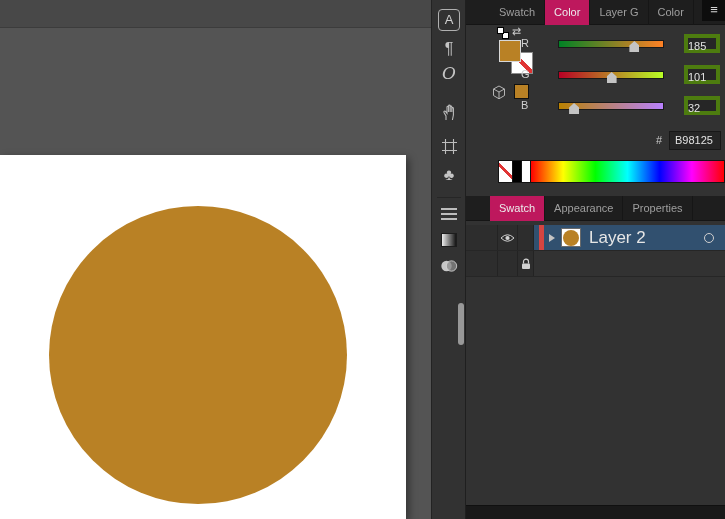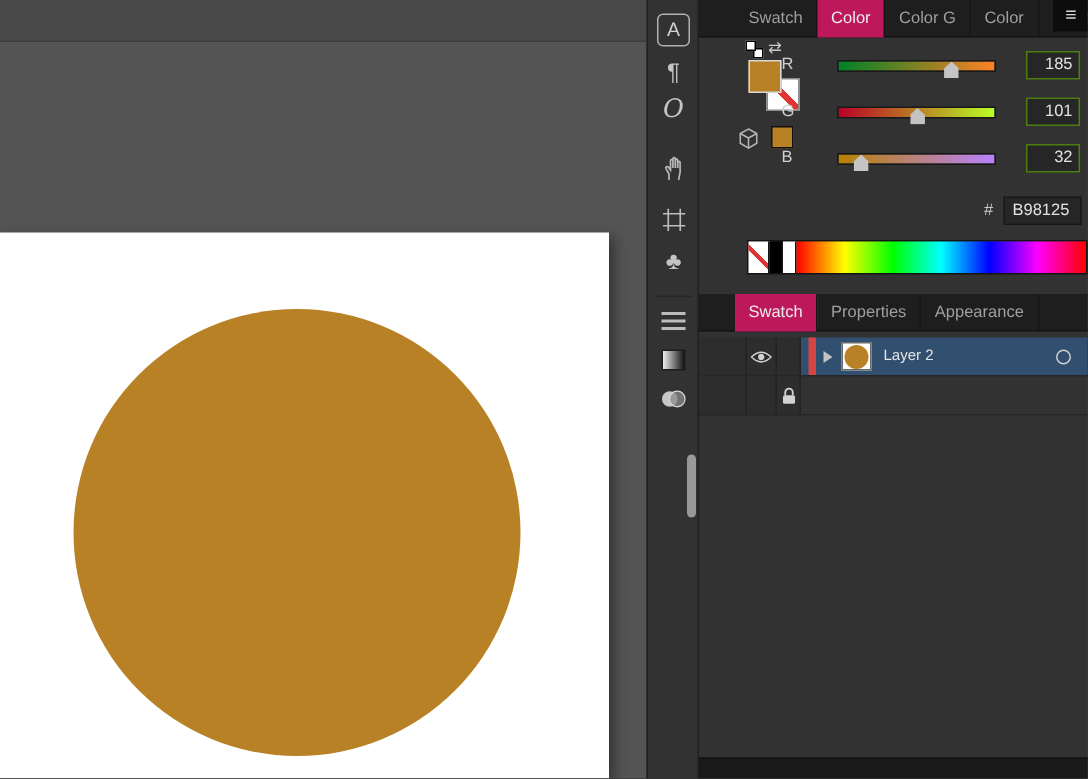--- a/index.html
+++ b/index.html
@@ -43,22 +43,22 @@
   #mini-proxy .fr { position:absolute; left:0; top:0; width:7px; height:7px; border:1px solid #000; background:#fff; }
   #swap-icn { left:46px; top:25px; font-size:11px; color:#c9c9c9; }
   #cube-icn { left:26px; top:85px; }
   #web-swatch { left:48px; top:84px; width:15px; height:15px; border:1px solid #101010; }
 
   .srow { position:absolute; left:55px; width:200px; height:22px; }
   .srow .ch { position:absolute; left:0; top:3px; font-size:11px; color:#cfcfcf; }
   .trackwrap { position:absolute; left:37px; top:6px; width:106px; height:8px; border:1px solid #191919; }
   .handle { position:absolute; top:0; width:10px; height:11px; background:#c4c4c4; transform:translateX(-50%);
     clip-path:polygon(50% 0, 100% 42%, 100% 100%, 0 100%, 0 42%); }
-  .vbox { position:absolute; left:163px; top:0; width:36px; height:19px; background:#262626; border:1px solid #4d7c0f;
-    color:#e2e2e2; font-size:11px; line-height:17px; text-align:right; padding-right:4px; }
+  .vbox { position:absolute; left:163px; top:0; width:36px; height:19px; background:#262626; border:4px solid #4d7c0f;
+    color:#e2e2e2; font-size:11px; line-height:17px; padding-right:4px; }
 
   #hexrow { left:190px; top:131px; width:70px; height:20px; }
   #hexrow .pfx { position:absolute; left:0; top:3px; font-size:11px; color:#c9c9c9; }
   #hex-field { position:absolute; left:13px; top:0; width:52px; height:19px; background:#262626; border:1px solid #181818;
     color:#e2e2e2; font-size:11px; line-height:17px; padding-left:5px; }
 
   #spectrum { left:32px; top:160px; width:228px; height:23px; display:flex; border:1px solid #141414; }
   #spectrum .sw { height:100%; border-right:1px solid #141414; }
   .sw-none { width:14px; background:#fff;
     background-image:linear-gradient(45deg, transparent 45%, #e03434 45%, #e03434 57%, transparent 57%); }
@@ -72,21 +72,21 @@
   .cell { background:#2d2d2d; border-right:1px solid #232323; display:flex; align-items:center; justify-content:center; color:#d2d2d2; }
   .c-sp { width:32px; } .c-eye { width:20px; } .c-lock { width:16px; }
   .lcontent { flex:1; display:flex; align-items:center; background:#3e3e3e; }
   .lrow.selected .lcontent { background:#31506f; }
   .accent { width:5px; height:100%; margin-left:5px; }
   .chev { width:0; height:0; border-left:6px solid #c4c4c4; border-top:4px solid transparent; border-bottom:4px solid transparent; margin-left:5px; }
   .lthumb { width:20px; height:19px; margin-left:6px; background:#fff; border:1px solid #6a6a6a;
     display:flex; align-items:center; justify-content:center; }
   .lthumb .blob { width:16px; height:16px; border-radius:50%; }
   .lthumb .ring { width:9px; height:9px; border:2px solid #9acd32; border-radius:50%; }
-  .lname { margin-left:8px; font-size:10px; color:#e6e6e6; }
+  .lname { margin-left:8px; font-size:17px; color:#e6e6e6; }
   .ltarget { margin-left:auto; margin-right:12px; width:10px; height:10px; border:1px solid #cfcfcf; border-radius:50%; }
 
   #dock-bottom { left:0; top:505px; width:260px; height:14px; background:#191919; border-top:1px solid #101010; }
 </style>
 </head>
 <body>
 
 <div id="app">
 
   <div id="canvas" class="abs">
@@ -138,21 +138,21 @@
     </div>
     <div id="strip-thumb" class="abs"></div>
   </div>
 
   <div id="dock" class="abs">
 
     <div class="tabbar" style="top:0;">
       <div class="tabs">
         <div class="tab">Swatch</div>
         <div class="tab active">Color</div>
-        <div class="tab">Color G</div>
+        <div class="tab">Layer G</div>
         <div class="tab">Color</div>
         <div class="tab">Pathfin</div>
       </div>
       <div id="panel-menu" class="abs">≡</div>
     </div>
 
     <div id="mini-proxy" class="abs">
       <div class="bk"></div>
         <div class="fr"></div>
     </div>
@@ -197,22 +197,22 @@
     <div id="spectrum" class="abs">
       <div class="sw sw-none"></div>
       <div class="sw sw-black"></div>
       <div class="sw sw-white"></div>
       <div class="sw sw-rainbow"></div>
     </div>
 
     <div class="tabbar" style="top:196px;">
       <div class="tabs">
         <div class="tab active">Swatch</div>
+        <div class="tab">Appearance</div>
         <div class="tab">Properties</div>
-        <div class="tab">Appearance</div>
       </div>
     </div>
 
     <div class="lrow selected" style="top:225px;">
       <div class="cell c-sp"></div>
       <div class="cell c-eye">
         <svg width="15" height="10" viewBox="0 0 15 10">
           <path d="M1 5Q7.5 -1.5 14 5Q7.5 11.5 1 5Z" fill="none" stroke="#d2d2d2" stroke-width="1"></path>
           <circle cx="7.5" cy="5" r="2.1" fill="#d2d2d2"></circle>
         </svg>

